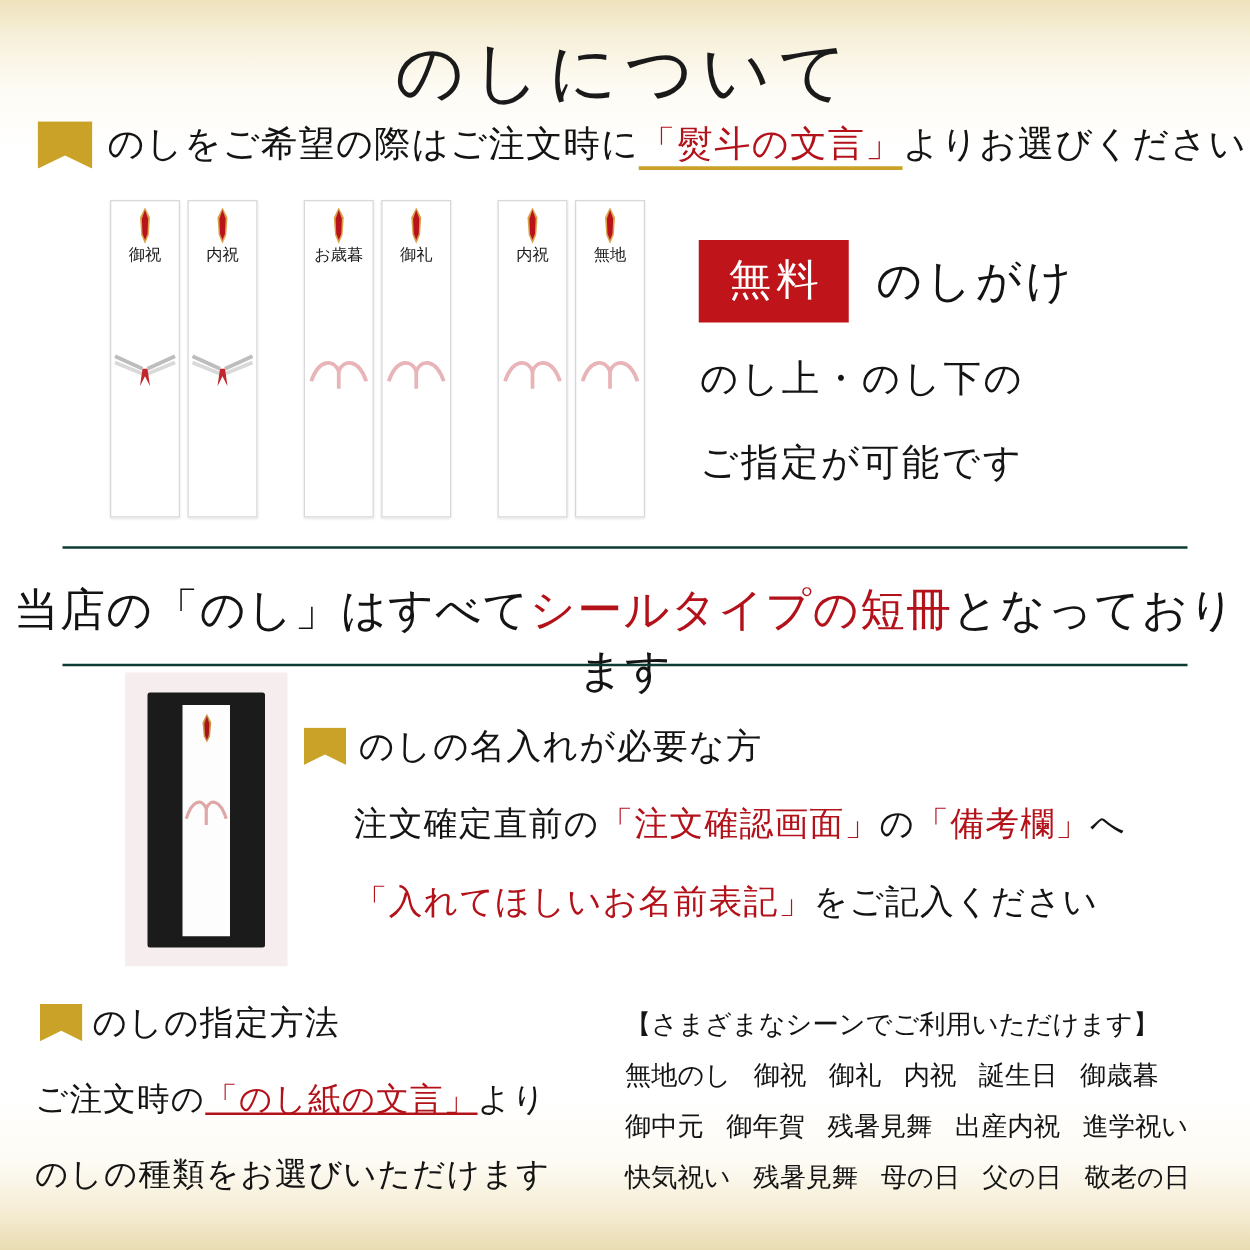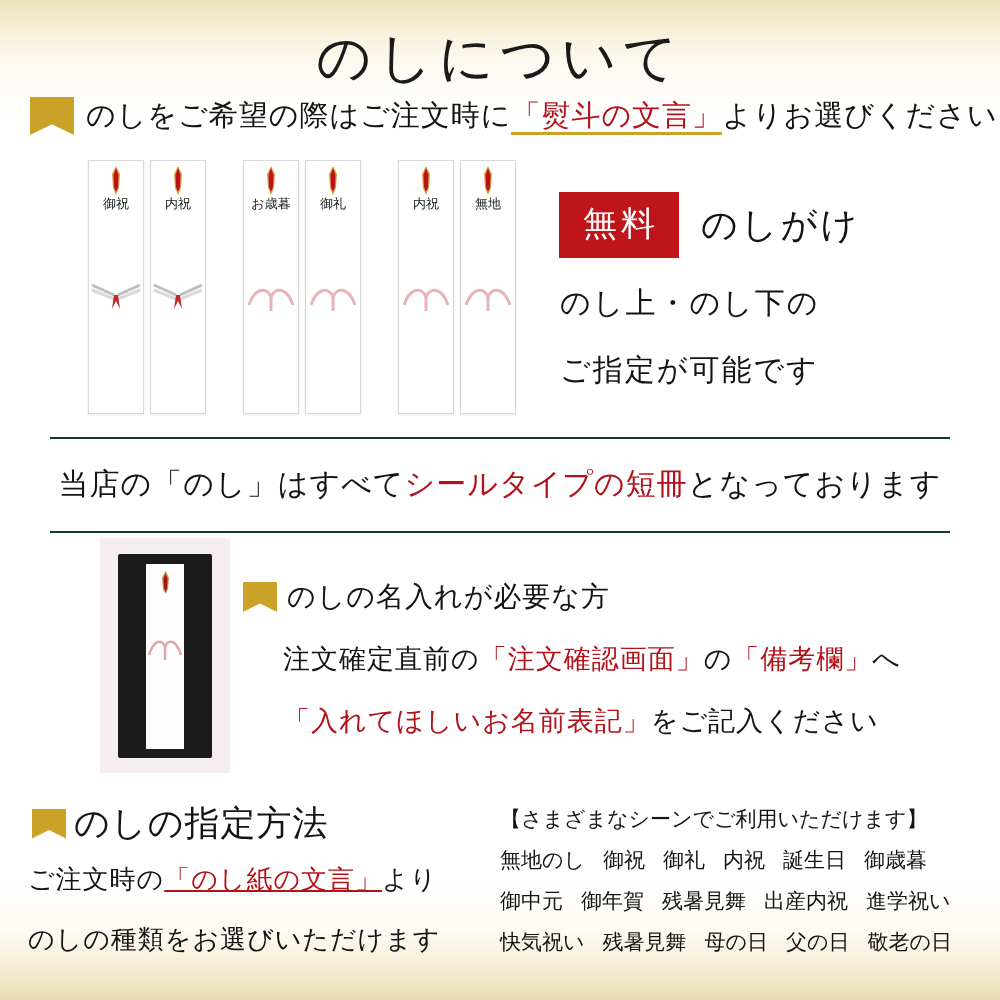--- a/index.html
+++ b/index.html
@@ -101,21 +101,21 @@
   .hr {
     position: absolute; left: 50px; width: 900px; height: 2px;
     background: #0d3b33;
   }
   .hr.a { top: 437px; }
   .hr.b { top: 531px; }
 
   
   .mid {
     position: absolute; left: 0; top: 464px; width: 1000px; text-align: center;
-    font-size: 30px; letter-spacing: 1px; color: #141414;
+    font-size: 36px; letter-spacing: 1px; color: #141414;
   }
   .mid .em { color: #b3121a; }
 
   
   .photo {
     position: absolute; left: 100px; top: 538px;
     width: 130px; height: 235px;
     background: #f6eeee;
   }
   .photo .box {
@@ -135,21 +135,21 @@
   
   .hl2 { left: 243px; top: 578px; text-align: center; }
   .hl2 .txt { font-size: 28px; color: #141414; margin-left: 10px; letter-spacing: 1px; }
 
   .nm1 { position: absolute; left: 283px; top: 641px; font-size: 27px; letter-spacing: 1px; color: #141414; }
   .nm2 { position: absolute; left: 283px; top: 703px; font-size: 27px; letter-spacing: 1px; color: #141414; }
   .nm1 .em, .nm2 .em { color: #b3121a; }
 
   
   .hl3 { left: 32px; top: 800px; }
-  .hl3 .txt { font-size: 35px; color: #141414; margin-left: 8px; letter-spacing: 1px; }
+  .hl3 .txt { font-size: 27px; color: #141414; margin-left: 8px; letter-spacing: 1px; }
   .bl1 { position: absolute; left: 28px; top: 862px; font-size: 26px; color: #141414; letter-spacing: 1px; }
   .bl2 { position: absolute; left: 28px; top: 922px; font-size: 26px; color: #141414; letter-spacing: 1px; font-family: Liberation Mono, monospace; }
   .bl1 .em { color: #b3121a; text-decoration: underline; }
 
   
   .scenes { position: absolute; left: 500px; top: 805px; width: 480px; }
   .scenes .head { font-size: 21px; color: #141414; letter-spacing: 0px; }
   .scenes .line {
     font-size: 21px; color: #141414; margin-top: 13px; letter-spacing: 0px;
     white-space: nowrap;

